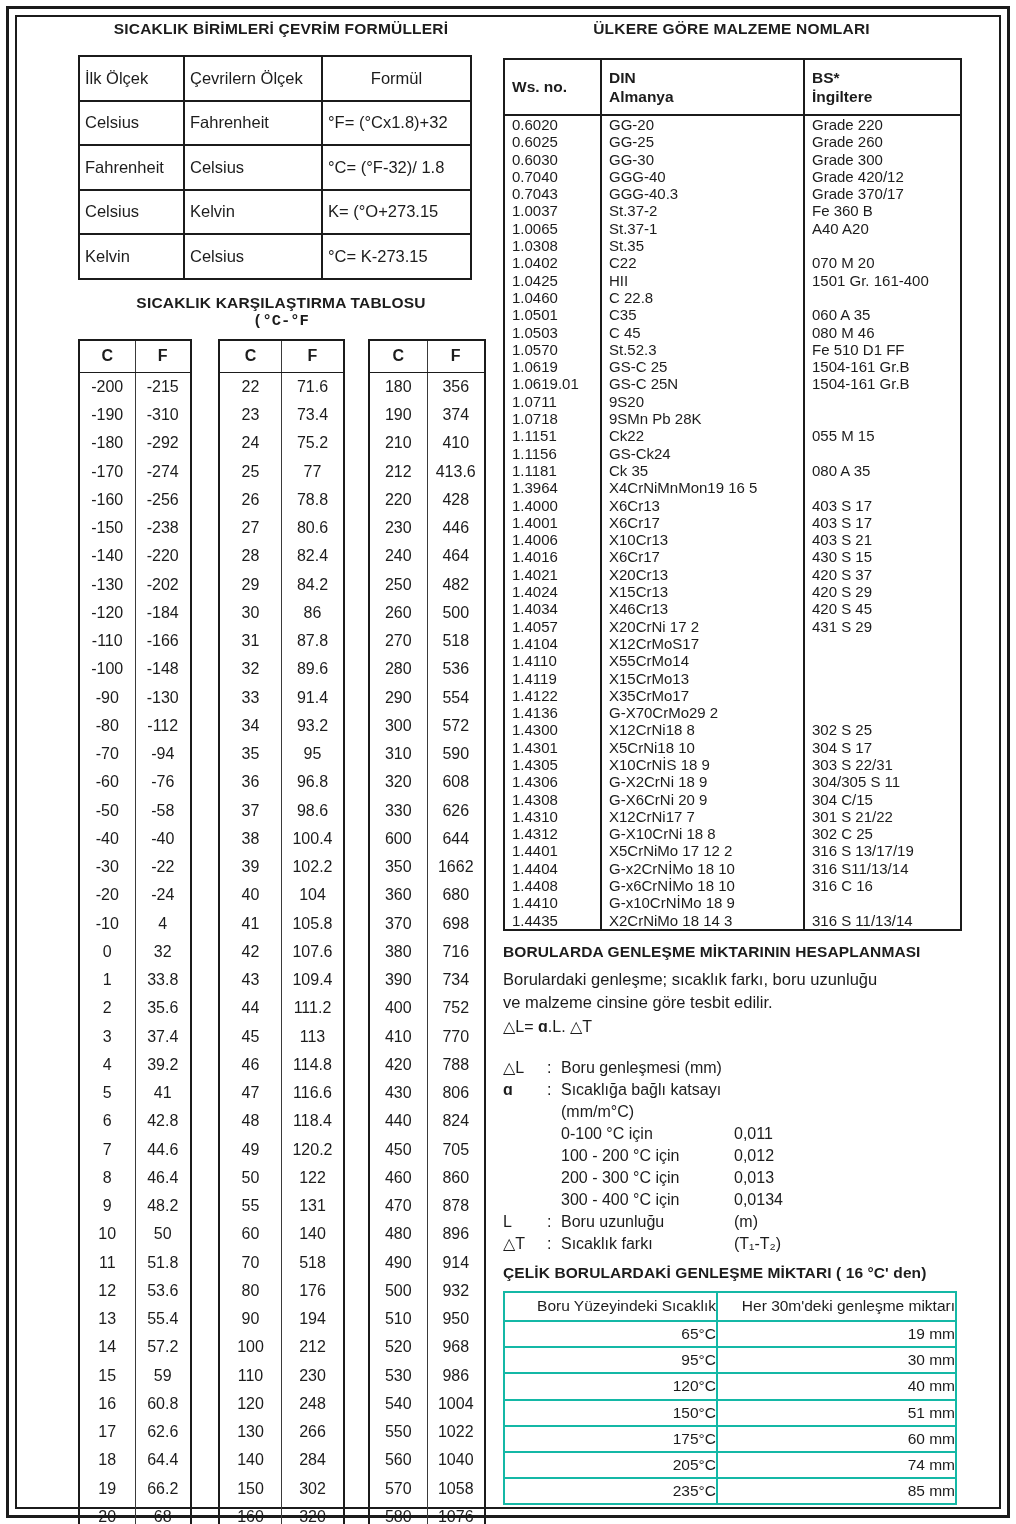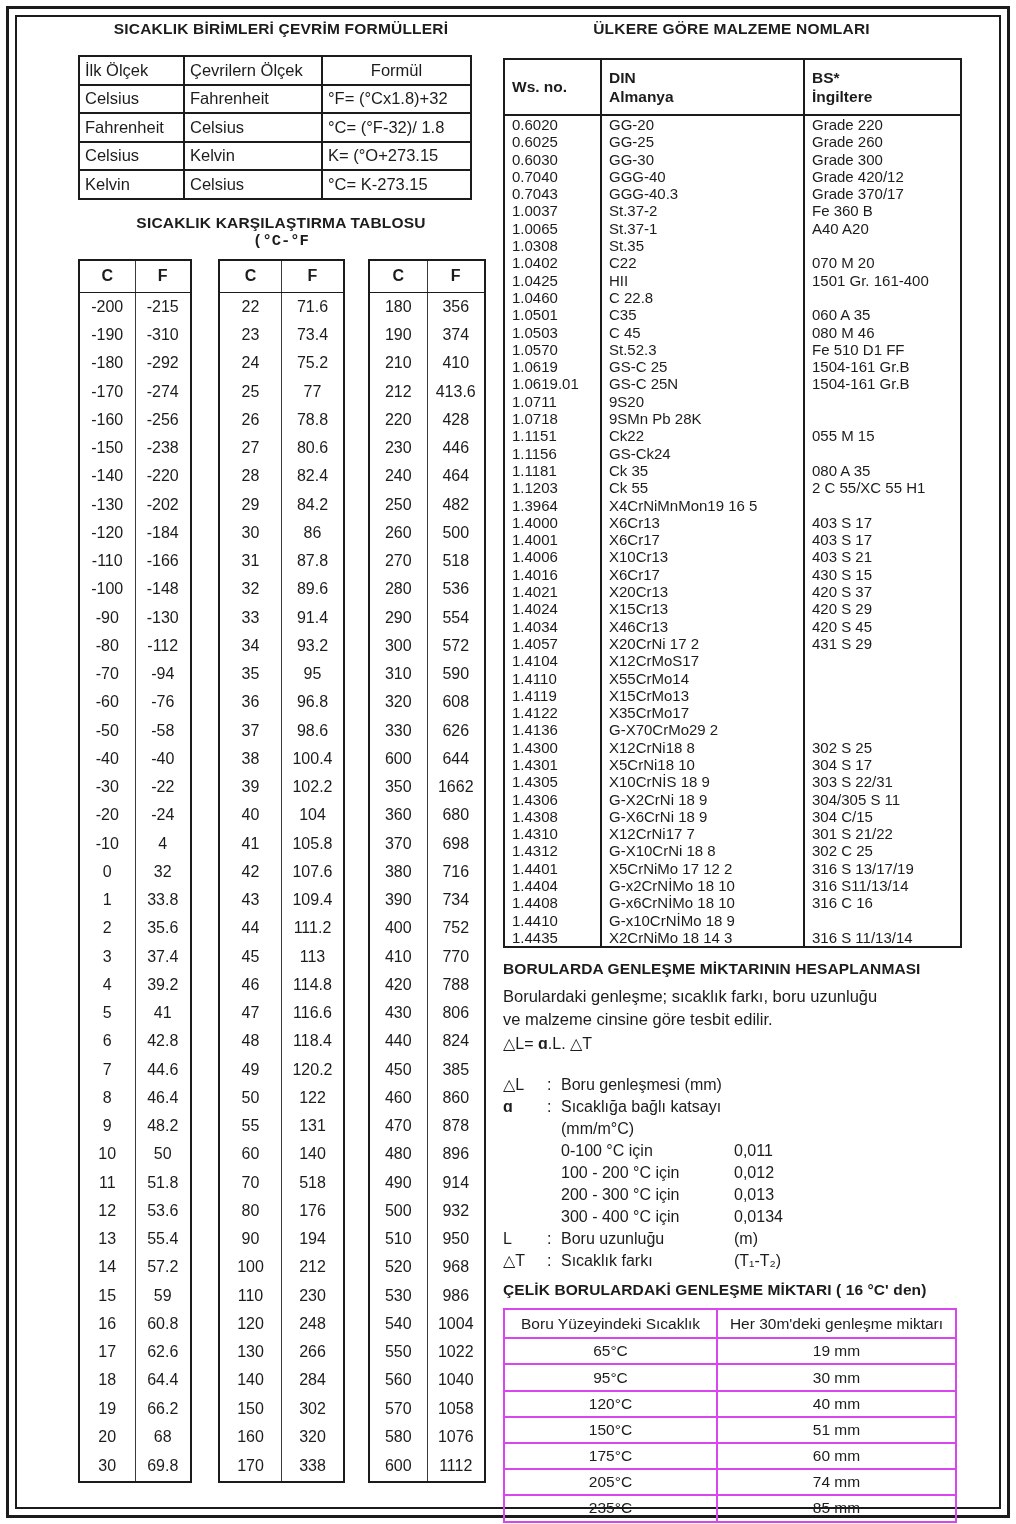--- a/index.html
+++ b/index.html
@@ -14,21 +14,21 @@
   .col-left{position:absolute;left:75px;top:20px;width:412px;}
   .col-right{position:absolute;left:503px;top:20px;width:457px;}
 
   .doc-title{font-size:15.5px;font-weight:bold;text-align:center;margin:0;letter-spacing:.2px;}
   .doc-subtitle{font-size:15.5px;font-weight:bold;text-align:center;margin:0;font-family:Liberation Mono, monospace;}
 
   
   table.conv{border-collapse:collapse;margin:17px 0 0 3px;table-layout:fixed;}
   table.conv th,table.conv td{
     border:2px solid #1b1b1b;font-size:16.5px;font-weight:normal;
-    text-align:left;padding:0 5px;height:26.5px;white-space:nowrap;margin-left:8px;
+    text-align:left;padding:8px 5px;height:26.5px;white-space:nowrap;margin-left:8px;
   }
   table.conv col.c1{width:105px;} table.conv col.c2{width:138px;} table.conv col.c3{width:149px;}
   table.conv th.center{text-align:center;}
 
   
   .cf-row{display:flex;margin-top:9px;}
   table.cf{border-collapse:collapse;border:2.5px solid #1b1b1b;height:1224px;table-layout:fixed;}
   table.cf1{width:114px;margin-left:3px;}
   table.cf2{width:127px;margin-left:26px;}
   table.cf3{width:118px;margin-left:23px;}
@@ -61,21 +61,21 @@
   .defs{margin-top:21px;}
   .def-row{display:grid;grid-template-columns:44px 14px 173px 1fr;font-size:16px;line-height:22px;}
   .def-sym{white-space:nowrap;}
   .def-sym.bold{font-weight:bold;}
   .def-value{white-space:nowrap;}
 
   
   table.steel{border-collapse:collapse;margin-top:9px;table-layout:fixed;}
   table.steel col.s1{width:213px;} table.steel col.s2{width:239px;}
   table.steel th,table.steel td{
-    border:2px solid #d946ef;font-size:15.5px;font-weight:normal;text-align:center;padding:0;
+    border:2px solid #14b8a6;font-size:15.5px;font-weight:normal;text-align:right;padding:0;
   }
   table.steel th{height:27px;}
   table.steel td{height:24.2px;border-radius:9px;}
 </style>
 </head>
 <body>
 
 <div class="outer-frame"></div>
 <div class="inner-frame"></div>
 
@@ -590,21 +590,21 @@
           <tr>
             <td>430</td>
             <td>806</td>
           </tr>
           <tr>
             <td>440</td>
             <td>824</td>
           </tr>
           <tr>
             <td>450</td>
-            <td>385</td>
+            <td>705</td>
           </tr>
           <tr>
             <td>460</td>
             <td>860</td>
           </tr>
           <tr>
             <td>470</td>
             <td>878</td>
           </tr>
           <tr>
@@ -782,25 +782,20 @@
           <td>1.1156</td>
           <td>GS-Ck24</td>
           <td></td>
         </tr>
         <tr>
           <td>1.1181</td>
           <td>Ck 35</td>
           <td>080 A 35</td>
         </tr>
         <tr>
-          <td>1.1203</td>
-          <td>Ck 55</td>
-          <td>2 C 55/XC 55 H1</td>
-        </tr>
-        <tr>
           <td>1.3964</td>
           <td>X4CrNiMnMon19 16 5</td>
           <td></td>
         </tr>
         <tr>
           <td>1.4000</td>
           <td>X6Cr13</td>
           <td>403 S 17</td>
         </tr>
         <tr>
@@ -878,21 +873,21 @@
           <td>X10CrNİS 18 9</td>
           <td>303 S 22/31</td>
         </tr>
         <tr>
           <td>1.4306</td>
           <td>G-X2CrNi 18 9</td>
           <td>304/305 S 11</td>
         </tr>
         <tr>
           <td>1.4308</td>
-          <td>G-X6CrNi 18 9</td>
+          <td>G-X6CrNi 20 9</td>
           <td>304 C/15</td>
         </tr>
         <tr>
           <td>1.4310</td>
           <td>X12CrNi17 7</td>
           <td>301 S 21/22</td>
         </tr>
         <tr>
           <td>1.4312</td>
           <td>G-X10CrNi 18 8</td>

